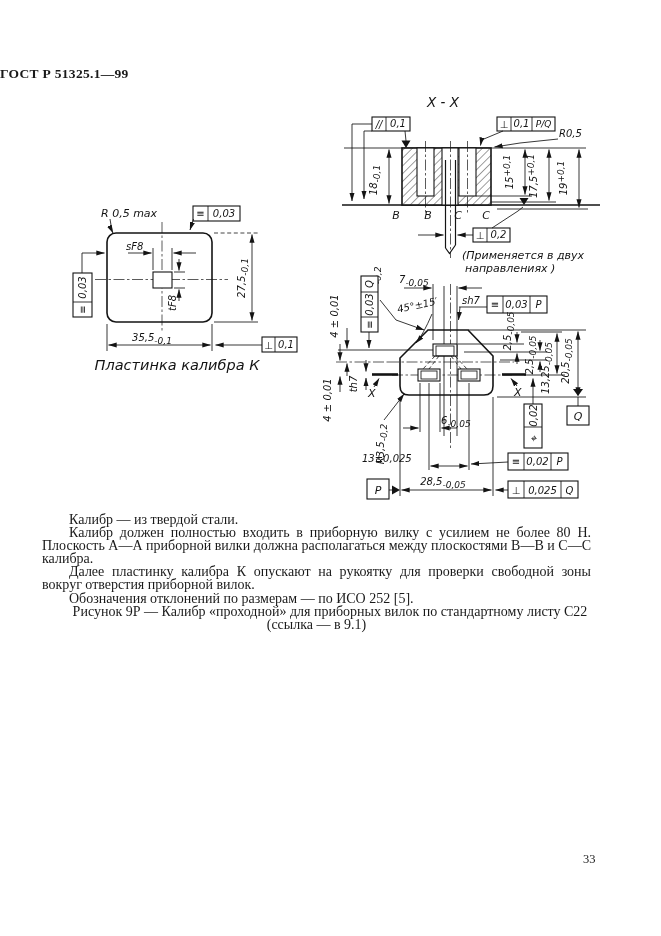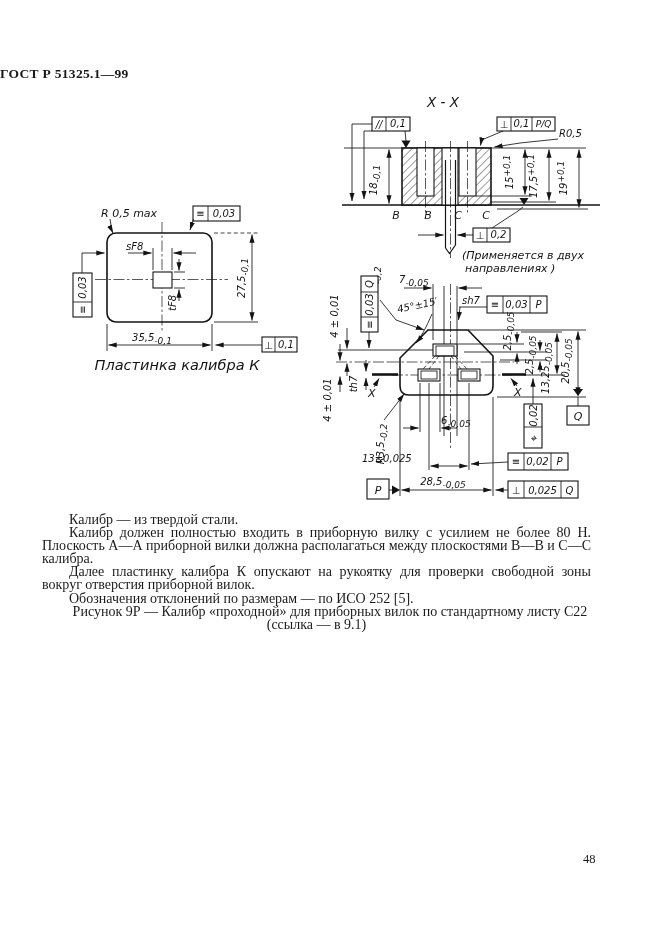--- a/index.html
+++ b/index.html
@@ -415,14 +415,14 @@
   </svg>
 
   <div class="bodytext">
     <p>Калибр — из твердой стали.</p>
     <p>Калибр должен полностью входить в приборную вилку с усилием не более 80 Н. Плоскость А—А приборной вилки должна располагаться между плоскостями В—В и С—С калибра.</p>
     <p>Далее пластинку калибра К опускают на рукоятку для проверки свободной зоны вокруг отверстия приборной вилок.</p>
     <p>Обозначения отклонений по размерам — по ИСО 252 [5].</p>
     <p class="figcap">Рисунок 9Р — Калибр «проходной» для приборных вилок по стандартному листу С22 (ссылка — в 9.1)</p>
   </div>
 
-  <div class="pagenum">48</div>
+  <div class="pagenum">33</div>
 </div>
 
 </body></html>

